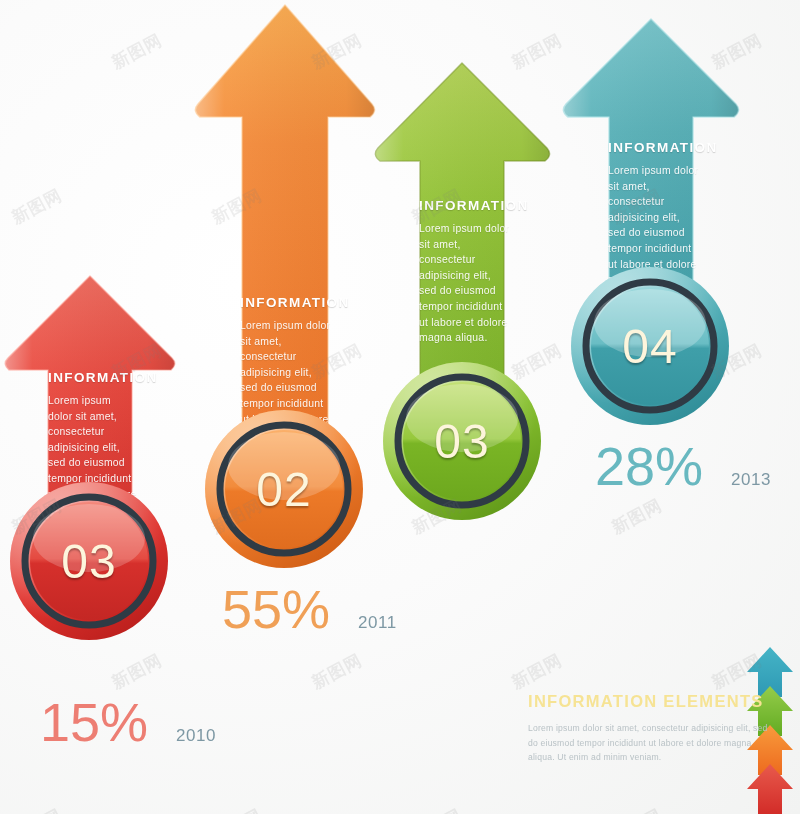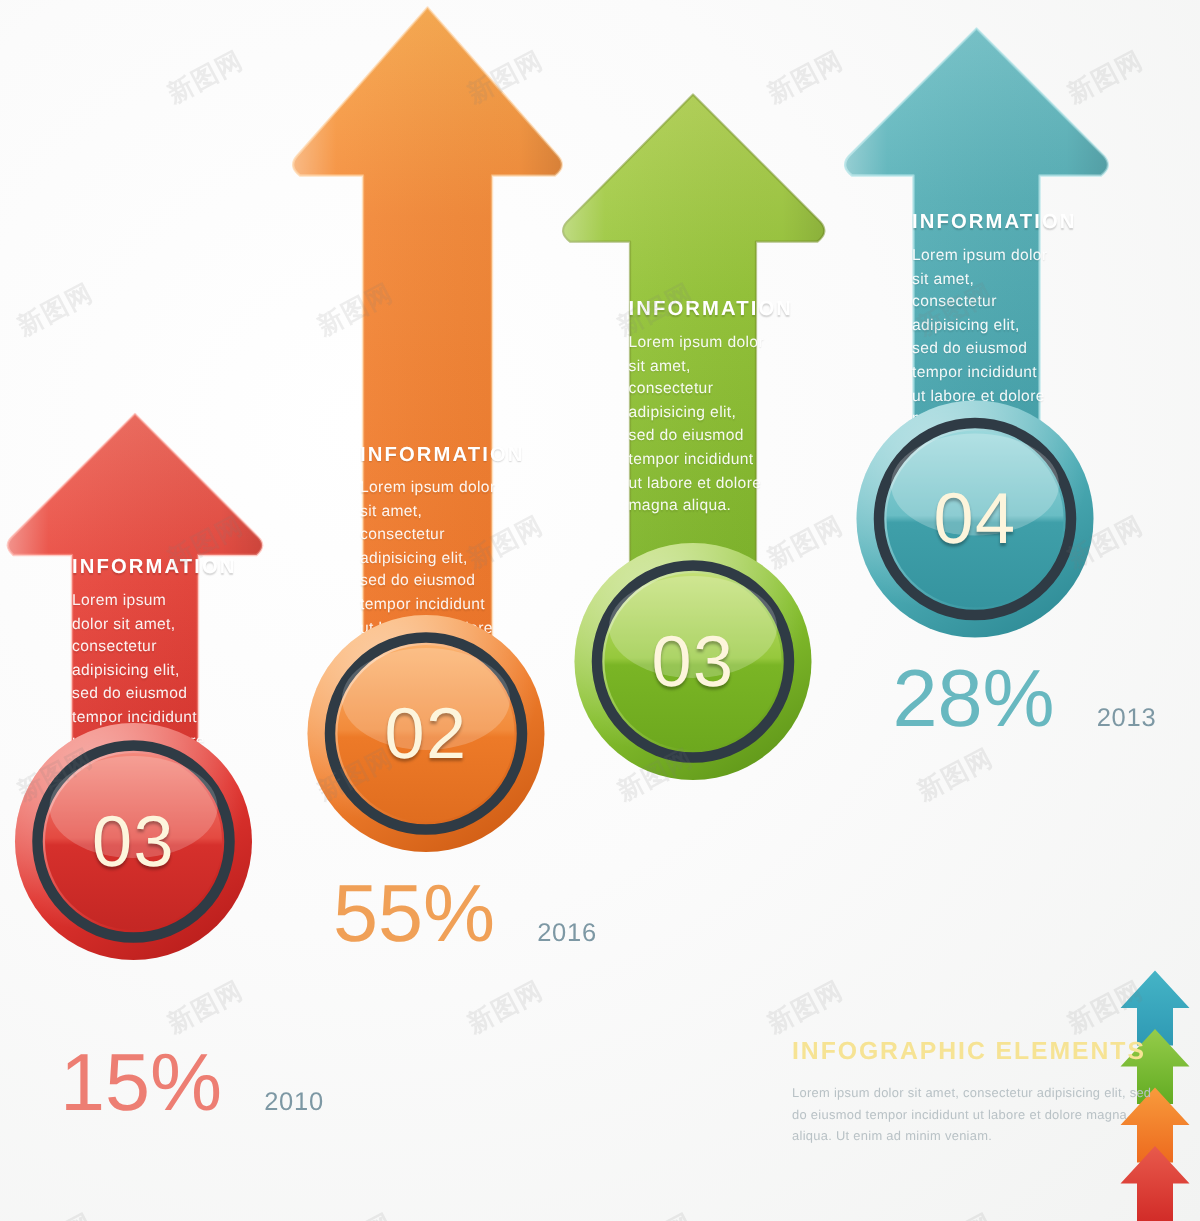--- a/index.html
+++ b/index.html
@@ -246,21 +246,21 @@
       </defs>
       <circle cx="81" cy="81" r="79" fill="url(#b02o)"></circle>
       <circle cx="81" cy="81" r="79" fill="url(#b02g)"></circle>
       <circle cx="81" cy="81" r="64" fill="none" stroke="#2f3b45" stroke-width="7"></circle>
       <circle cx="81" cy="81" r="59" fill="url(#b02i)"></circle>
       <ellipse cx="81" cy="58" rx="56" ry="34" fill="rgba(255,255,255,0.20)"></ellipse>
     </svg>
     <div class="badge-num">02</div>
   </div>
   <div class="stat" style="left:222px; top:578px;">
-    <span class="stat-pct" style="color:#f0a057;">55%</span><span class="stat-year">2016</span>
+    <span class="stat-pct" style="color:#f0a057;">55%</span><span class="stat-year">2011</span>
   </div>
 
   <div class="arrow-group" style="left:370px; top:58px; width:185px; height:385px; z-index:3;">
     <svg class="arrow-svg" width="185" height="385" viewBox="0 0 185 385">
       <defs>
         <linearGradient id="g03" x1="0" y1="0" x2="0" y2="1">
           <stop offset="0%" stop-color="#b2d157"></stop>
           <stop offset="35%" stop-color="#96c53a"></stop>
           <stop offset="100%" stop-color="#77b026"></stop>
         </linearGradient>
@@ -355,21 +355,21 @@
       <circle cx="81" cy="81" r="59" fill="url(#b04i)"></circle>
       <ellipse cx="81" cy="58" rx="56" ry="34" fill="rgba(255,255,255,0.24)"></ellipse>
     </svg>
     <div class="badge-num">04</div>
   </div>
   <div class="stat" style="left:595px; top:435px;">
     <span class="stat-pct" style="color:#68b8c0;">28%</span><span class="stat-year">2013</span>
   </div>
 
   <div id="footer-block">
-    <p id="footer-title">INFOGRAPHIC ELEMENTS</p>
+    <p id="footer-title">INFORMATION ELEMENTS</p>
     <p id="footer-body">Lorem ipsum dolor sit amet, consectetur adipisicing elit, sed do eiusmod tempor incididunt ut labore et dolore magna aliqua. Ut enim ad minim veniam.</p>
   </div>
 
   <div id="deco-stack">
     <svg width="52" height="169" viewBox="0 0 52 169">
       <defs>
         <linearGradient id="d1" x1="0" y1="0" x2="0" y2="1">
           <stop offset="0%" stop-color="#45b4c6"></stop>
             <stop offset="100%" stop-color="#2e99b4"></stop>
         </linearGradient>

